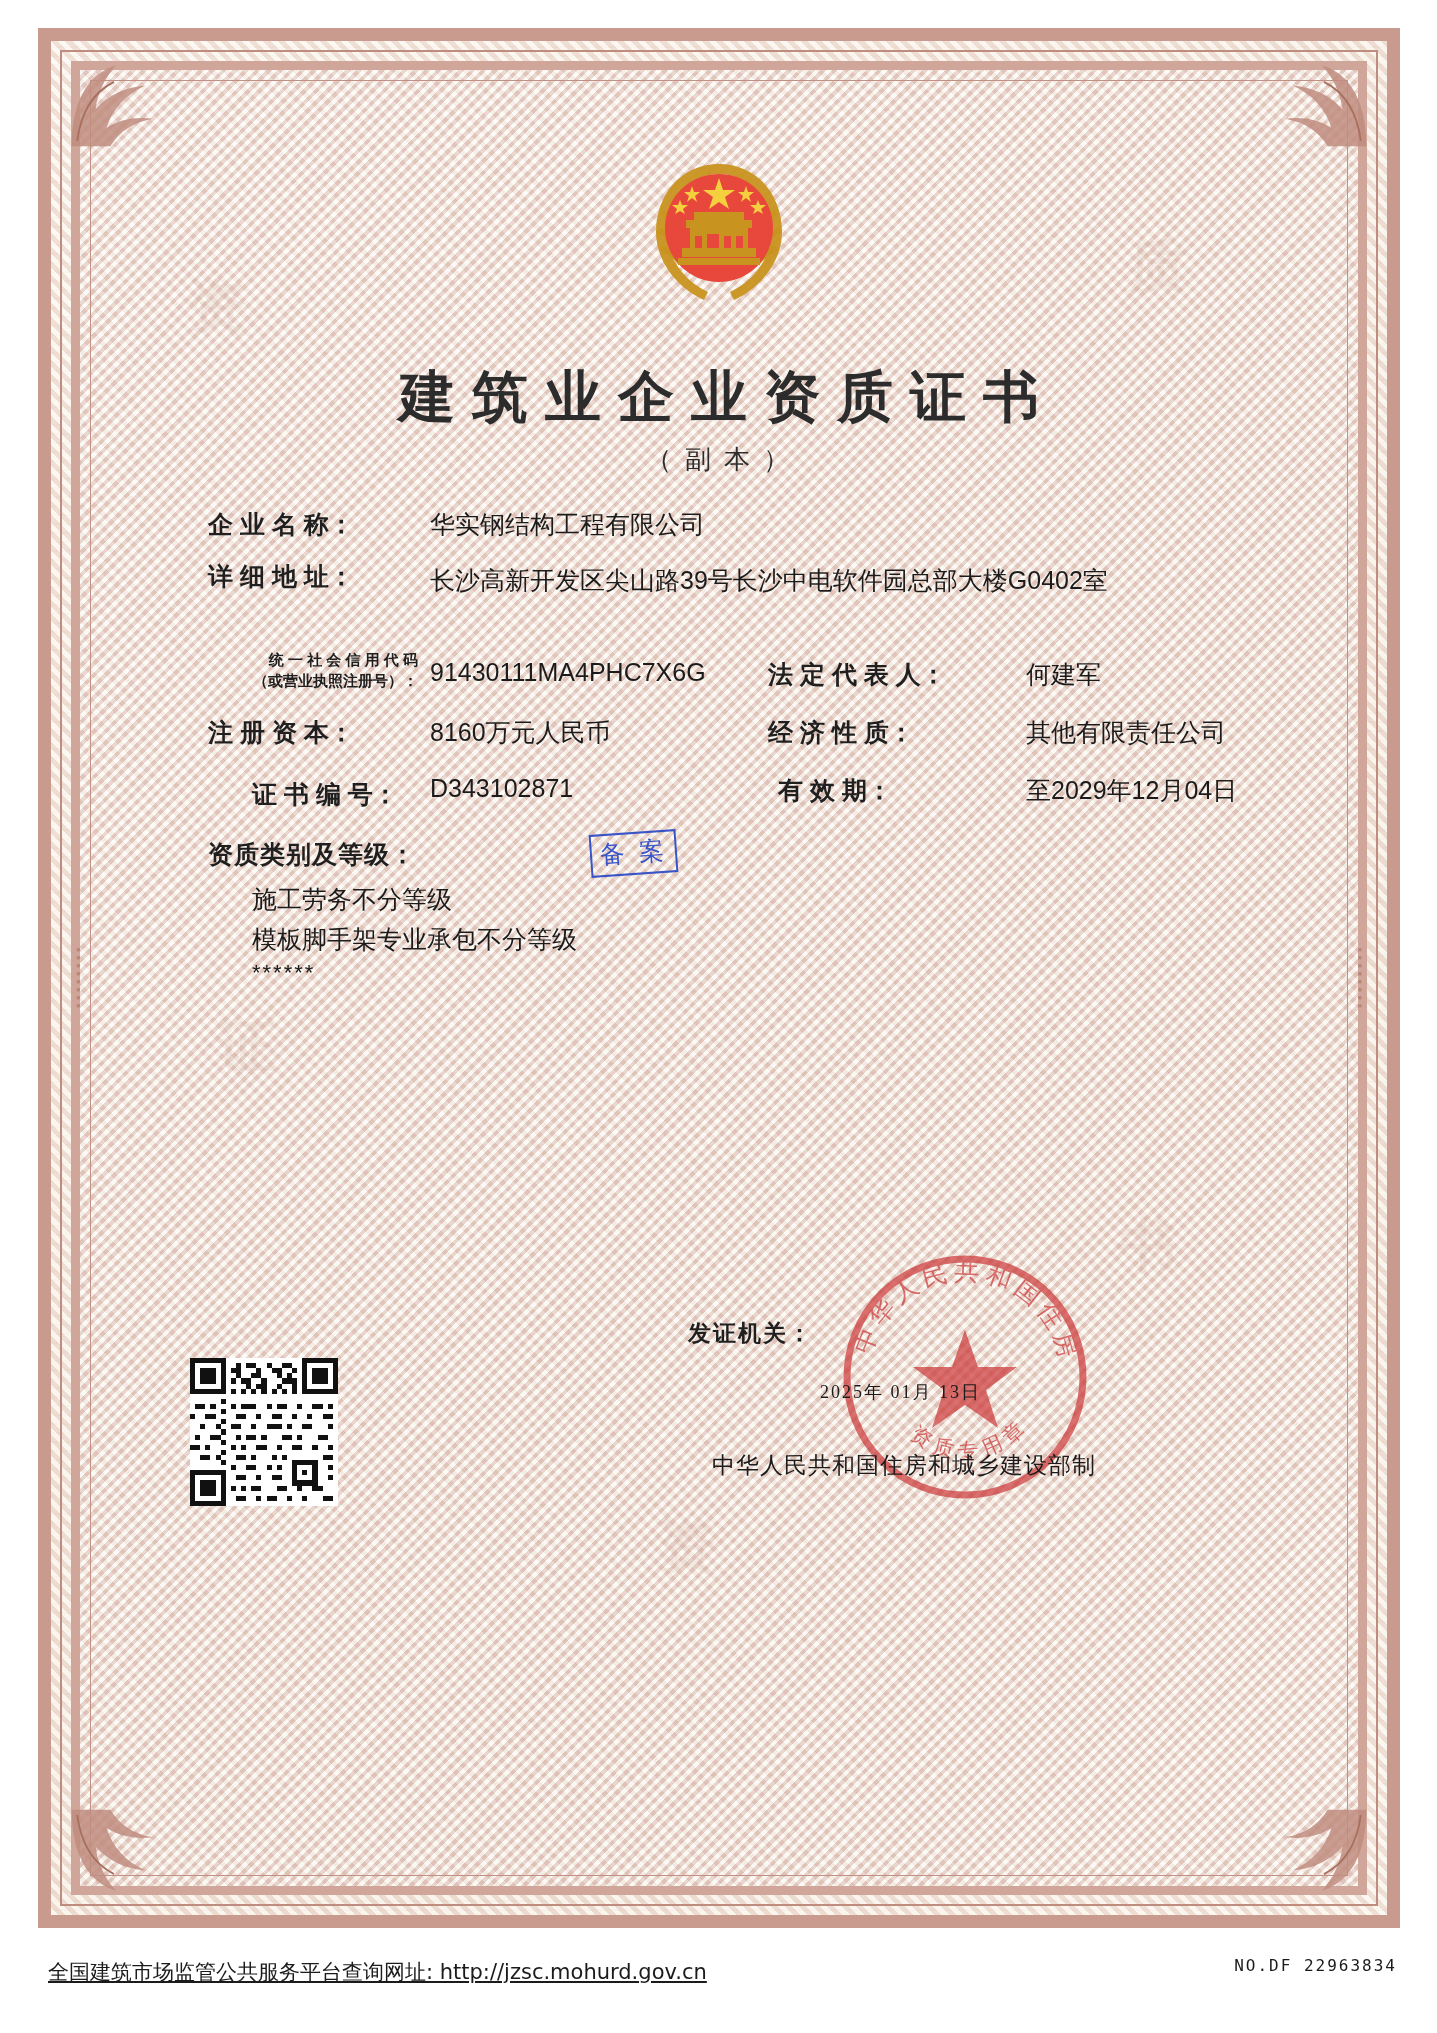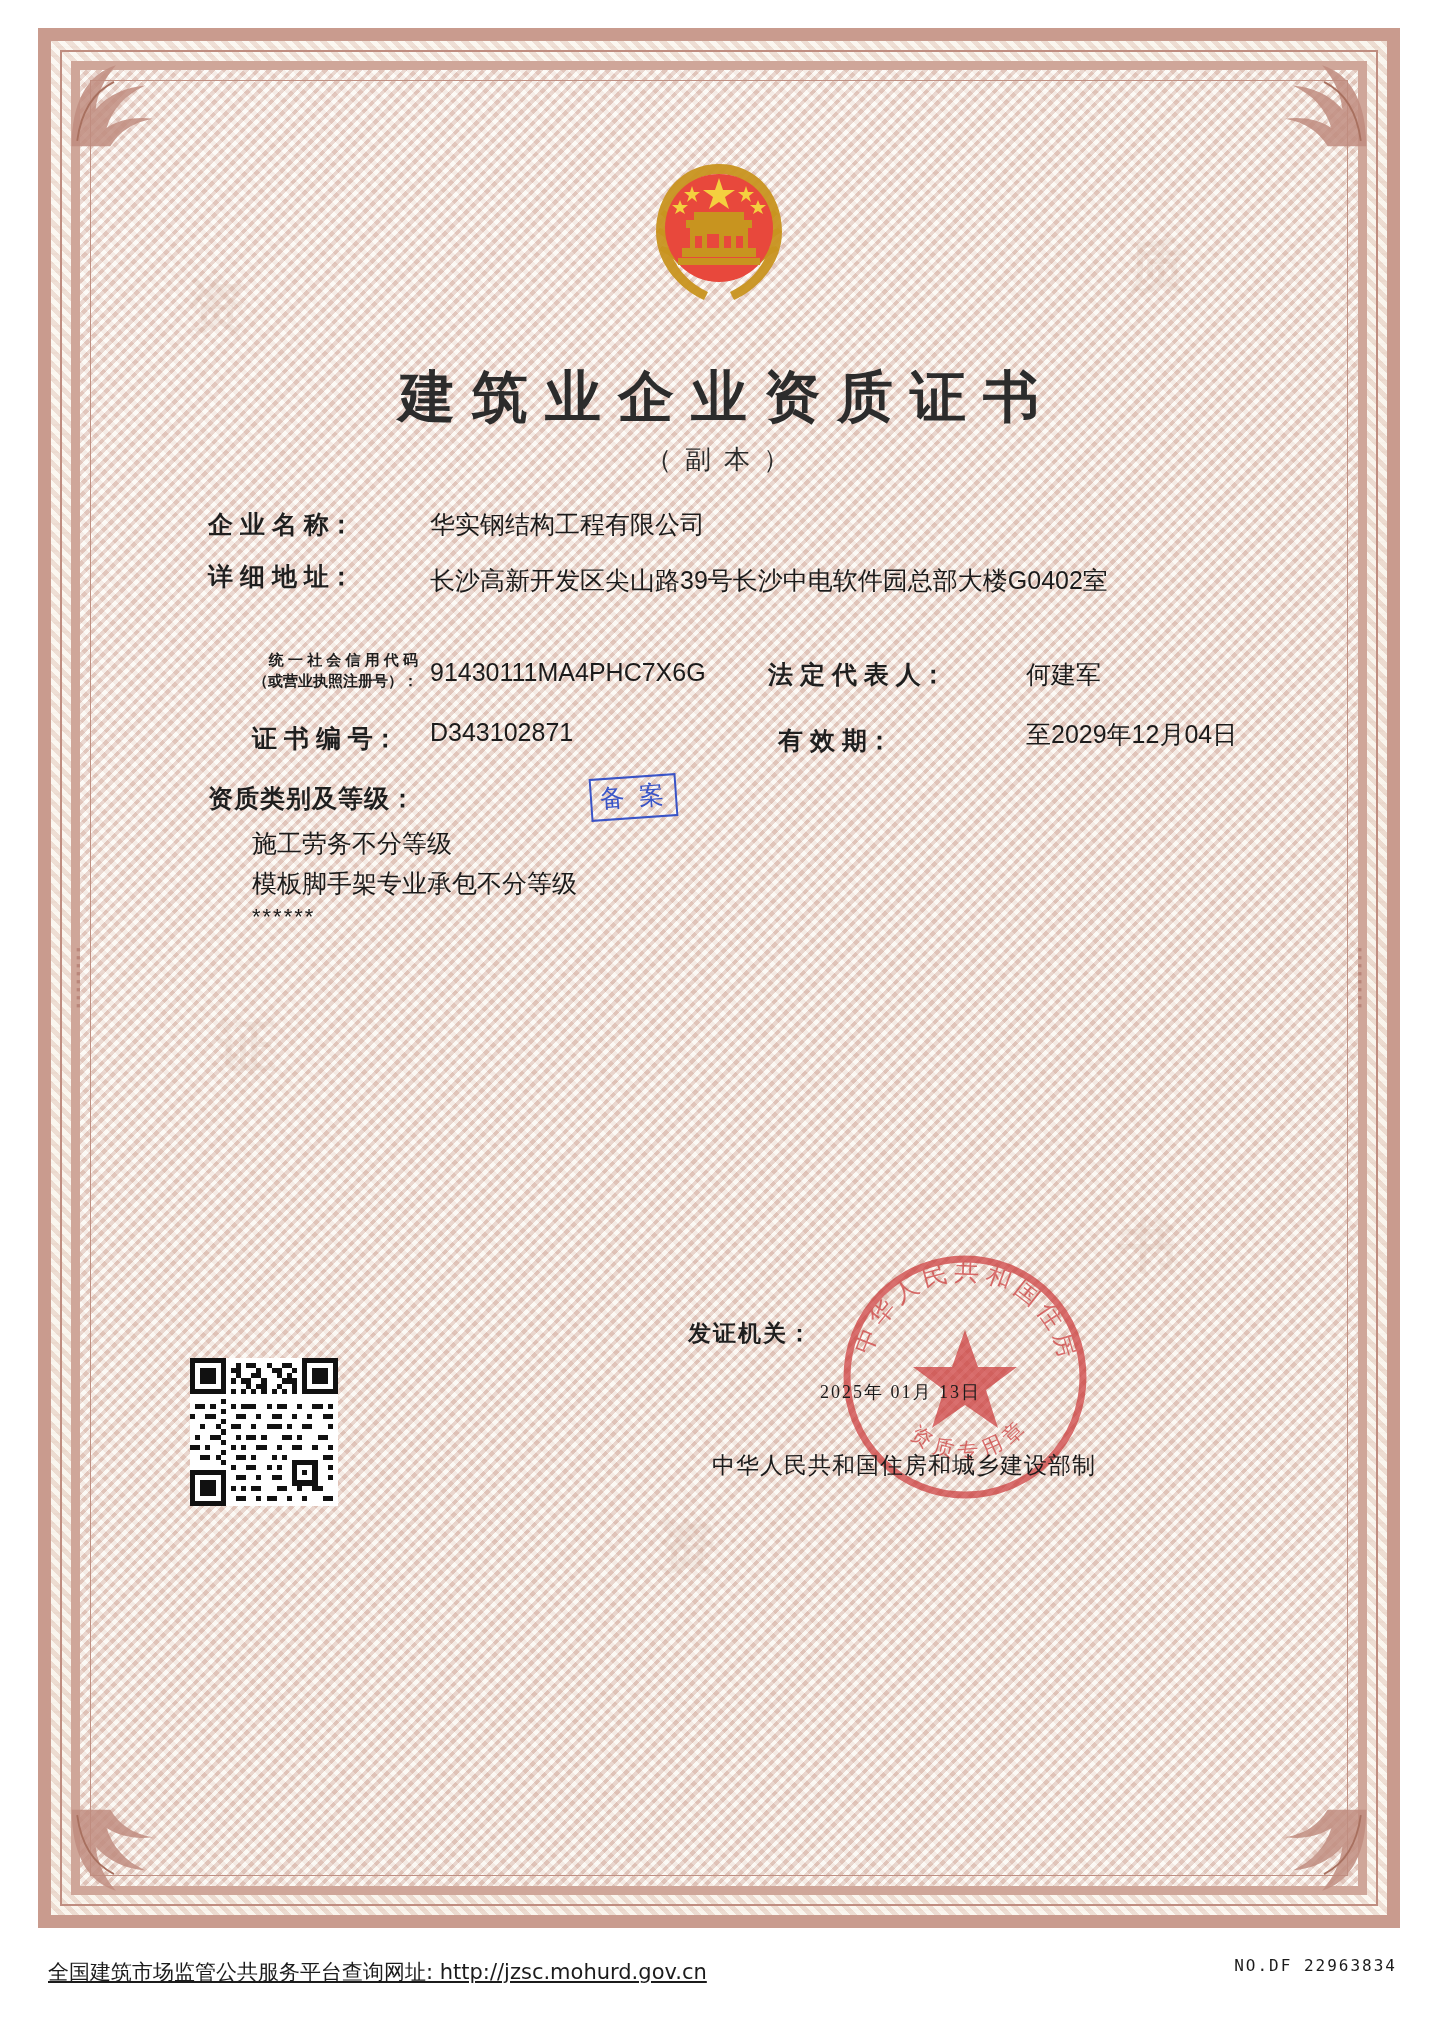--- a/index.html
+++ b/index.html
@@ -394,25 +394,31 @@
       </div>
 
       <div class="row" style="min-height:56px; margin-top:0;">
         <span class="lbl-small" style="left:10px; top:0; width:200px;">统 一 社 会 信 用 代 码</span>
         <span class="lbl-small" style="left:10px; top:21px; width:200px;">（或营业执照注册号）：</span>
         <span class="val" style="left:222px; top:8px;">91430111MA4PHC7X6G</span>
         <span class="lbl" style="left:560px; top:8px;">法 定 代 表 人：</span>
         <span class="val" style="left:818px; top:8px;">何建军</span>
       </div>
 
+      <div class="row" style="margin-top:10px;">
+        <span class="lbl" style="left:0; top:0;">注 册 资 本：</span>
+        <span class="val" style="left:222px; top:0;">8160万元人民币</span>
+        <span class="lbl" style="left:560px; top:0;">经 济 性 质：</span>
+        <span class="val" style="left:818px; top:0;">其他有限责任公司</span>
+      </div>
 
       <div class="row" style="margin-top:12px;">
         <span class="lbl" style="left:0; top:4px;margin-left:44px;">证 书 编 号：</span>
         <span class="val" style="left:222px; top:0;">D343102871</span>
-        <span class="lbl" style="left:570px; top:6px;">有  效  期：</span>
+        <span class="lbl" style="left:570px; top:0;">有  效  期：</span>
         <span class="val" style="left:818px; top:0;">至2029年12月04日</span>
       </div>
 
       <div class="row" style="min-height:160px; margin-top:18px;">
         <span class="qual-title" style="left:0; top:0;">资质类别及等级：</span>
 
         <span class="beian-stamp" style="left:382px; top:-6px;">备 案</span>
 
         <span class="qual-list" style="left:44px; top:42px;">施工劳务不分等级</span>
         <span class="qual-list" style="left:44px; top:82px;">模板脚手架专业承包不分等级</span>

